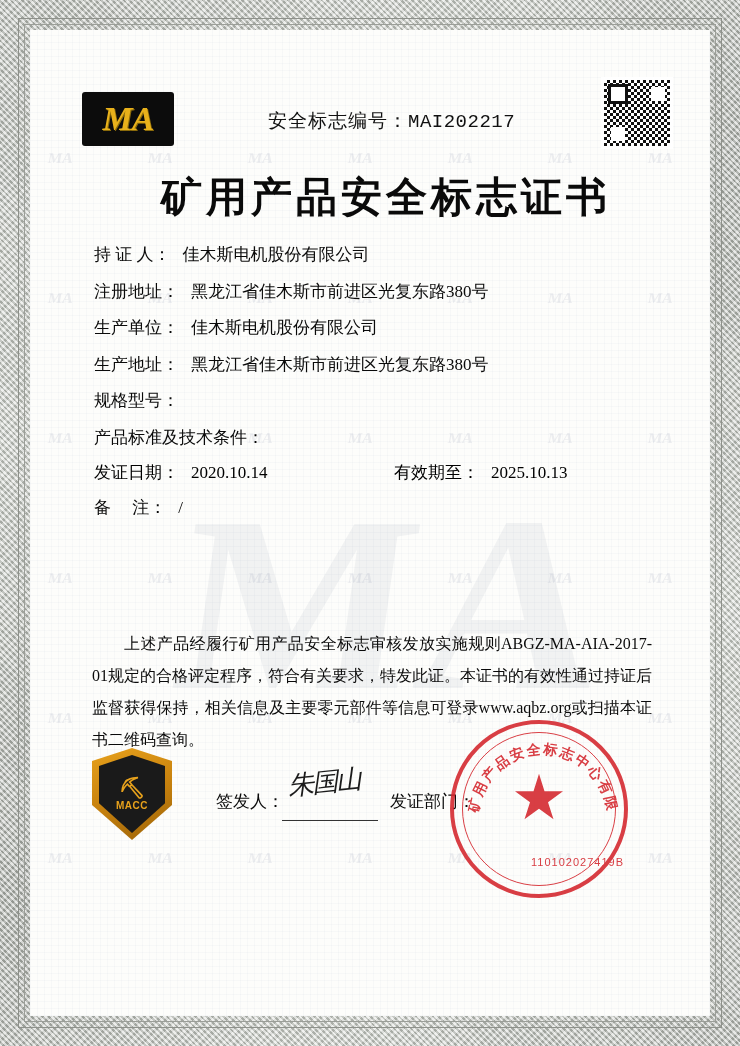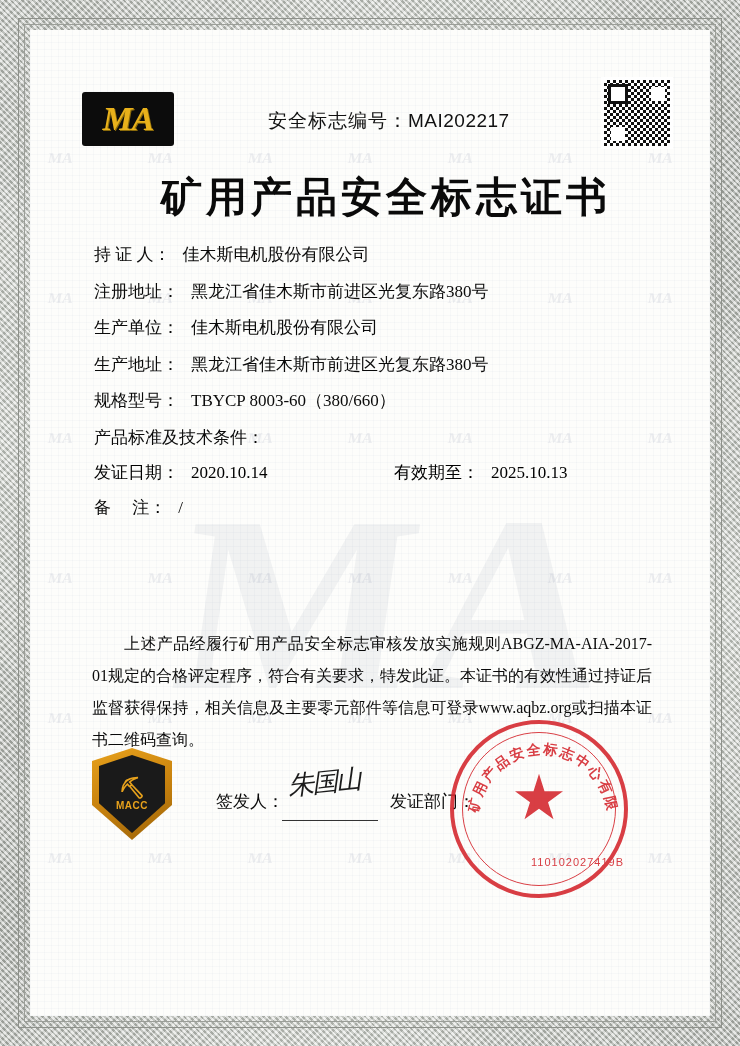--- a/index.html
+++ b/index.html
@@ -116,21 +116,21 @@
   .cert-no {
     position: absolute;
     left: 238px;
     top: 78px;
     font-size: 19px;
     color: #111;
     letter-spacing: 1px;
     white-space: nowrap;
   }
   .cert-no .num {
-    font-family: Liberation Sans, sans-serif;
+    font-family: Liberation Mono, monospace;
     letter-spacing: 0.5px;
   }
 
   .qr {
     position: absolute;
     right: 38px;
     top: 48px;
     width: 66px;
     height: 66px;
     background:
@@ -430,21 +430,20 @@
       </div>
 
       <div class="row">
         <span class="label">生产地址：</span>
         <span class="value">黑龙江省佳木斯市前进区光复东路380号</span>
       </div>
 
 
       <div class="row">
         <span class="label">规格型号：</span>
-        <span class="value">TBYCP 8003-60（380/660）</span>
       </div>
 
       <div class="row">
         <span class="label wide">产品标准及技术条件：</span>
       </div>
 
 
       <div class="row-split">
         <span class="seg left">
           <span class="label">发证日期：</span>

